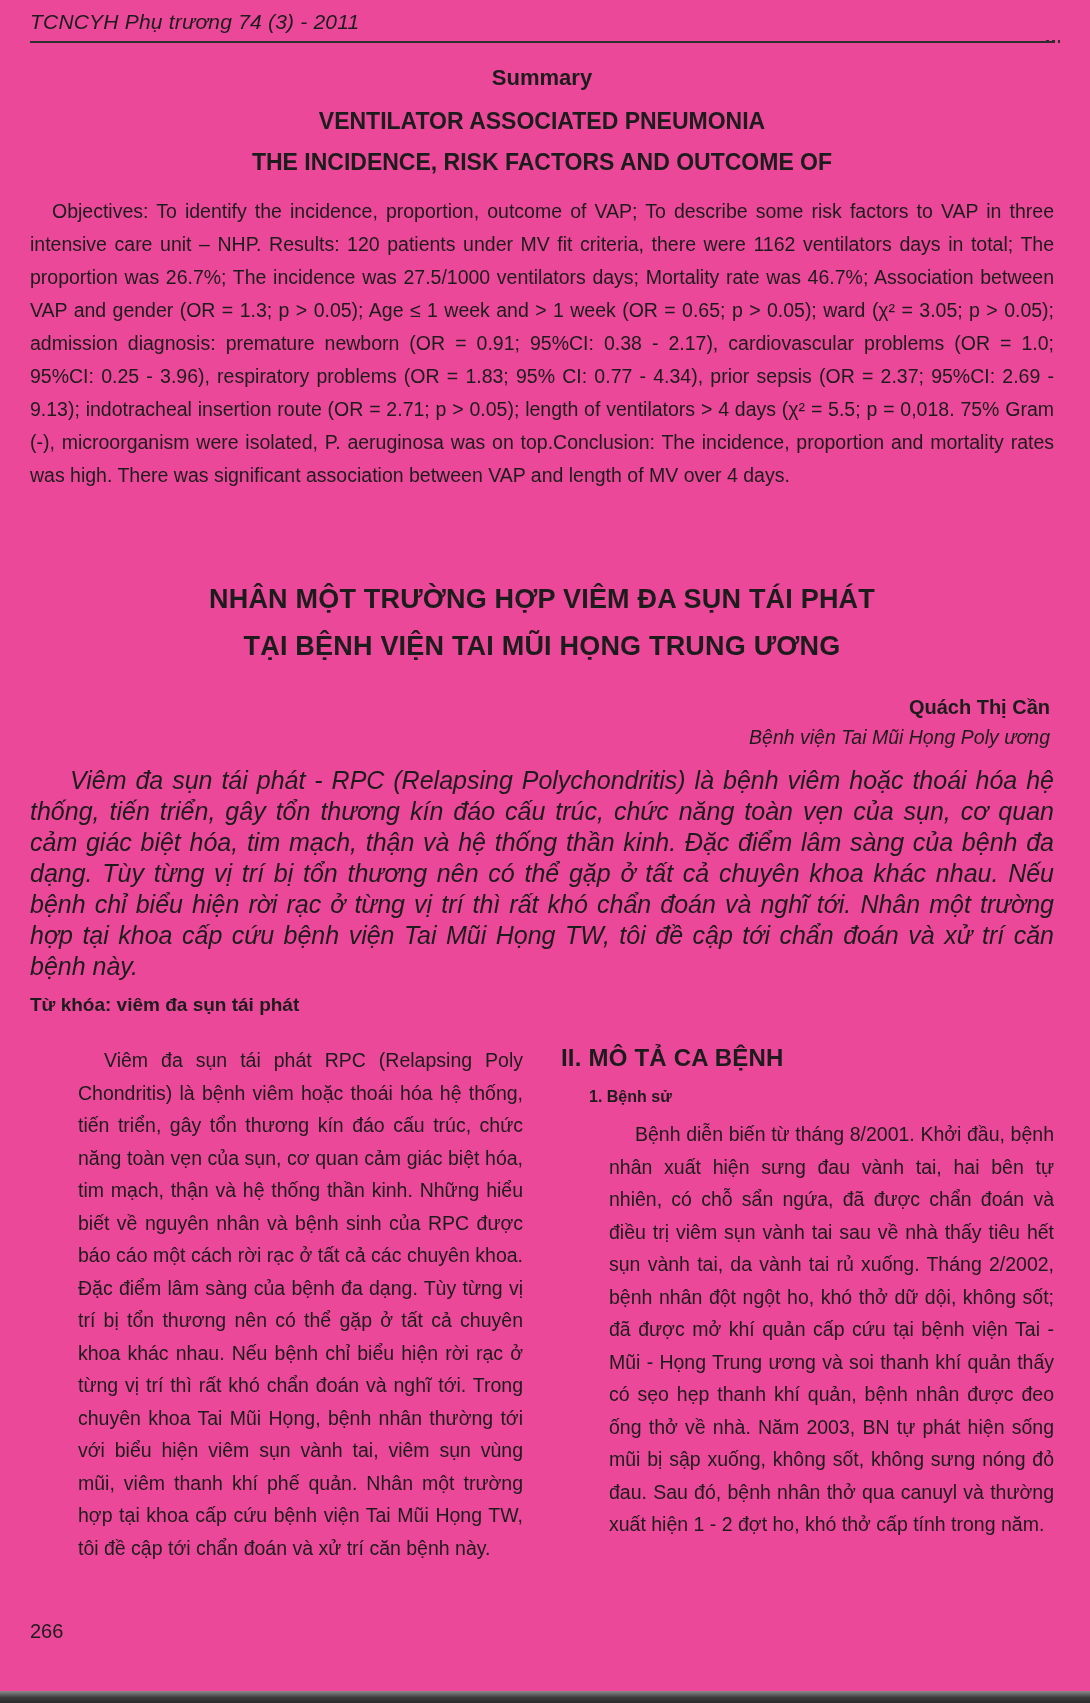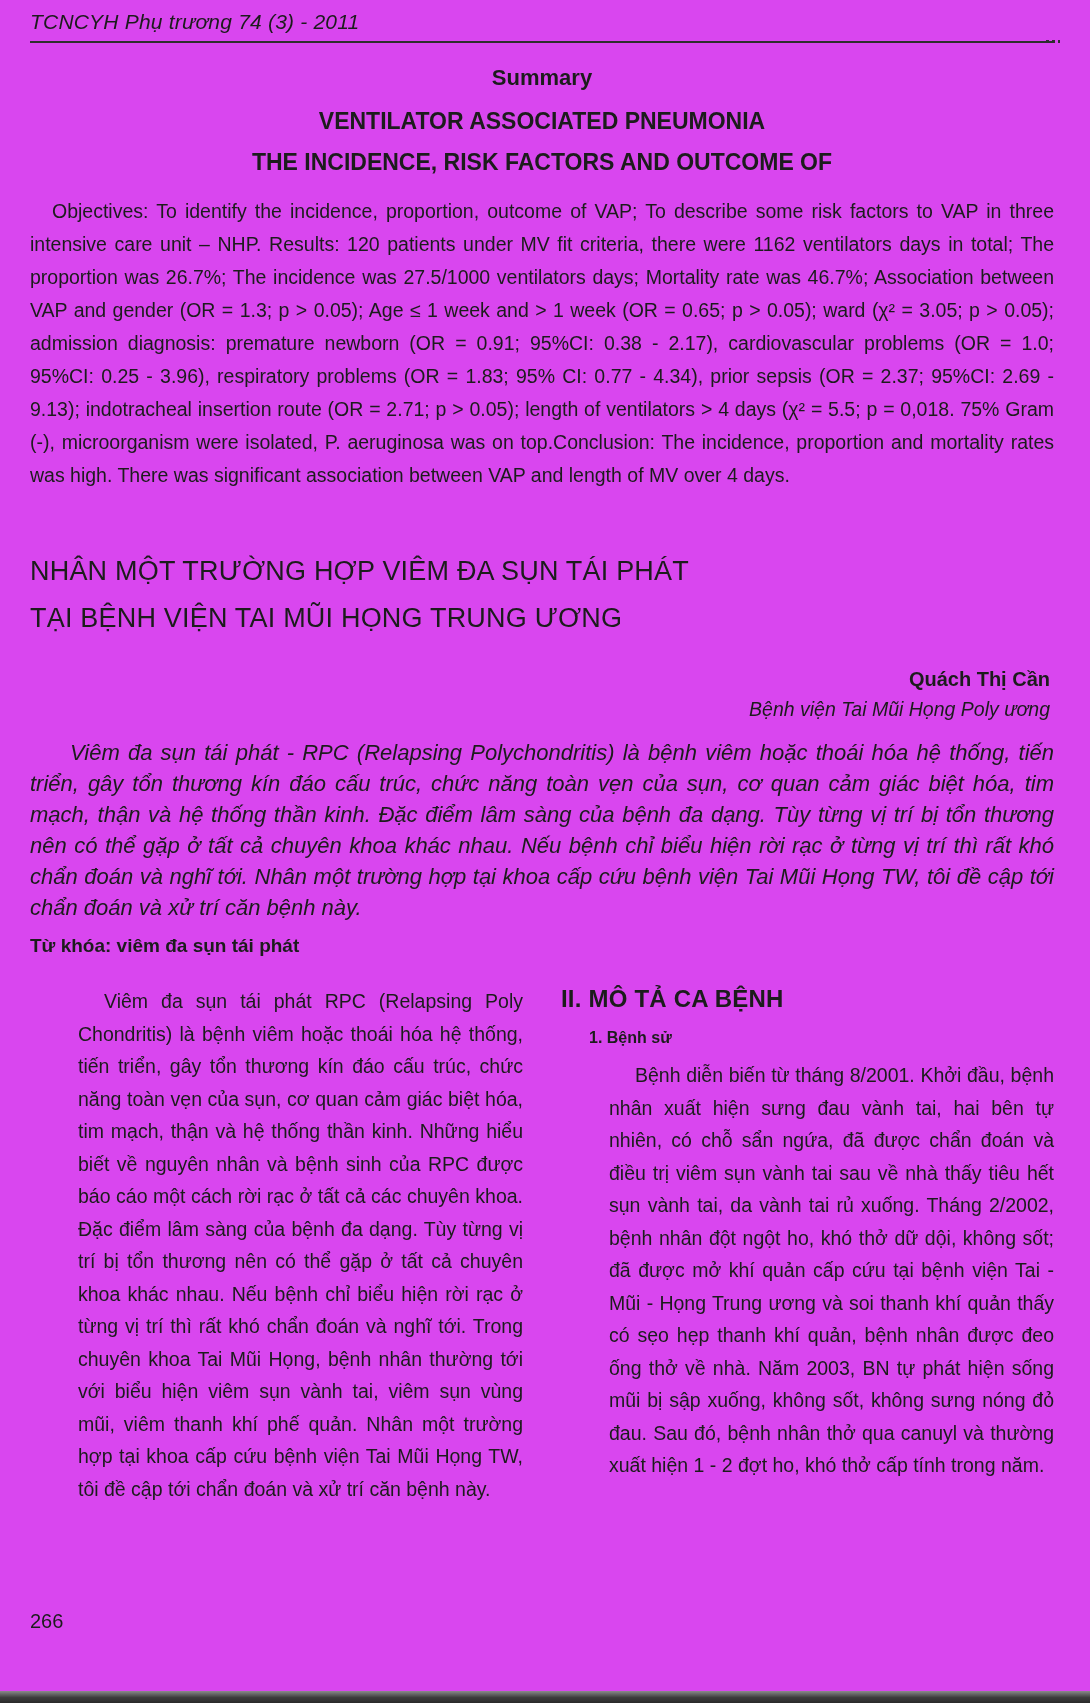--- a/index.html
+++ b/index.html
@@ -2,21 +2,21 @@
 <html><head>
 <meta charset="utf-8">
 <style>
   * { margin: 0; padding: 0; box-sizing: border-box; }
   html, body { background: #d9d9d9; }
   .page {
     position: relative;
     width: 1090px;
     height: 1703px;
     margin: 0 auto;
-    background: #d946ef;
+    background: #ec4899;
     color: #1c1c1c;
     font-family: "Liberation Sans", sans-serif;
     padding: 10px 36px 0 30px;
     overflow: hidden;
   }
   
   .journal-name {
     font-style: italic;
     font-size: 21px;
     letter-spacing: 0.2px;
@@ -45,32 +45,33 @@
     text-indent: 22px;
   }
   .keywords-en {
     font-size: 19.5px;
     font-weight: bold;
     line-height: 33px;
     margin-top: 1px;
   }
   
   .article-title {
+    text-align: center;
     font-size: 27px;
-    font-weight: normal;
+    font-weight: bold;
     line-height: 47px;
-    margin-top: 56px;
+    margin-top: 84px;
     letter-spacing: 0.2px;
   }
   .author-block { text-align: right; margin-top: 26px; padding-right: 4px; }
   .author-name { font-size: 20px; font-weight: bold; }
   .author-affiliation { font-size: 19.5px; font-style: italic; margin-top: 7px; }
   .abstract-vi {
     margin-top: 16px;
-    font-size: 22px;
+    font-size: 25px;
     font-style: italic;
     line-height: 31px;
     text-align: justify;
     text-indent: 40px;
   }
   .keywords-vi {
     font-size: 19px;
     font-weight: bold;
     margin-top: 12px;
   }
@@ -98,21 +99,21 @@
     line-height: 32.5px;
     text-align: justify;
     text-indent: 26px;
     margin-bottom: 8px;
     margin-left: 48px;
   }
   
   .page-number {
     position: absolute;
     left: 30px;
-    bottom: 70px;
+    bottom: 60px;
     font-size: 20px;
   }
   .bottom-bar {
     position: absolute;
     left: 0; right: 0; bottom: 0;
     height: 12px;
     background: linear-gradient(180deg, #8a8a8a 0%, #3c3c3c 55%, #2a2a2a 100%);
   }
 </style>
 </head>

